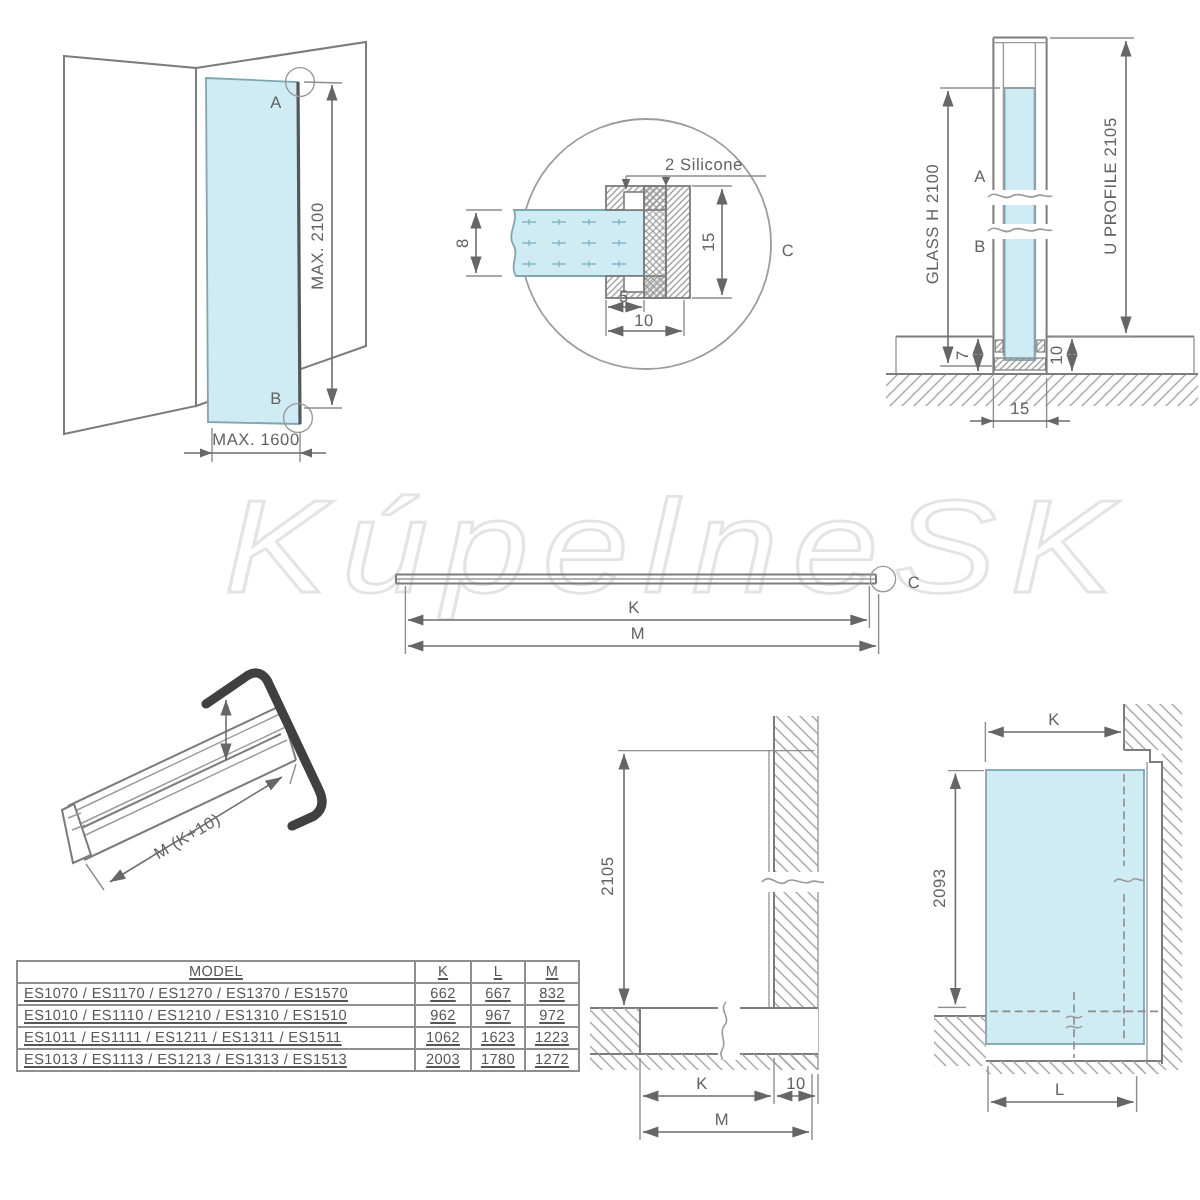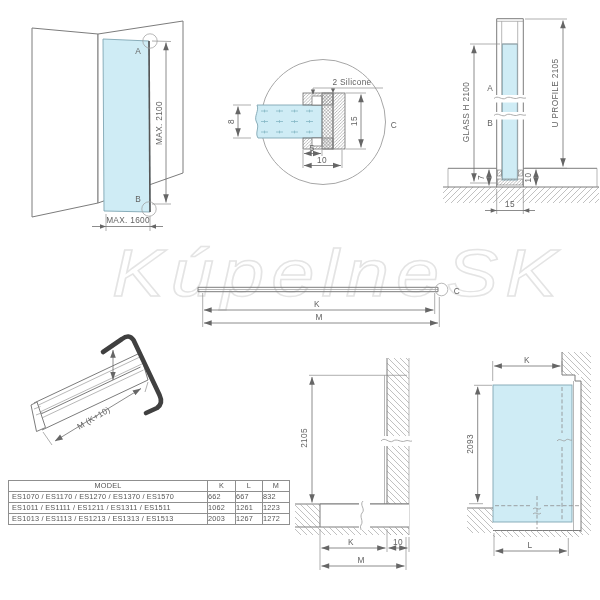--- a/index.html
+++ b/index.html
@@ -14,23 +14,23 @@
   .ext{stroke:#8d8d8d;stroke-width:.7;fill:none;}
   .dash{stroke:#8c8c8c;stroke-width:.8;fill:none;stroke-dasharray:4 2.2;}
   .glass{fill:#cfecf5;stroke:#7fa6b3;stroke-width:.9;}
   .arr{fill:#666;}
   .brk{stroke:#9a9a9a;stroke-width:.8;fill:none;}
   .wm{font-size:66px;font-style:italic;fill:none;stroke:#e4e4e4;stroke-width:1.4;letter-spacing:6px;}
   
   .model-table{position:absolute;left:8px;top:480px;width:282px;border-collapse:collapse;
                table-layout:fixed;color:#575757;font-size:7.3px;letter-spacing:.2px;}
   .model-table td,.model-table th{border:1px solid #8f8f8f;height:10px;padding:0 0 0 3px;
-               font-weight:normal;white-space:nowrap;overflow:hidden;line-height:10px;}
+               font-weight:normal;white-space:nowrap;overflow:hidden;line-height:10px;text-decoration:underline;}
   .model-table th{text-align:center;padding:0;}
-  .model-table td.num{padding:0;}
+  .model-table td.num{text-align:center;padding:0;}
   .c-model{width:199px;} .c-k{width:28px;} .c-l{width:27px;} .c-m{width:27px;}
 </style>
 </head>
 <body>
 
 <div class="stage">
 <svg width="600" height="600" viewBox="0 0 600 600">
   <defs>
     <pattern id="hF" width="6" height="6" patternUnits="userSpaceOnUse">
       <path d="M-1,7 L7,-1 M-1,1 L1,-1 M5,7 L7,5" stroke="#a6a6a6" stroke-width="0.7"></path>
@@ -301,26 +301,32 @@
     <th>L</th>
     <th>M</th>
   </tr>
   <tr>
     <td>ES1070 / ES1170 / ES1270 / ES1370 / ES1570</td>
     <td class="num">662</td>
     <td class="num">667</td>
     <td class="num">832</td>
   </tr>
   <tr>
+    <td>ES1010 / ES1110 / ES1210 / ES1310 / ES1510</td>
+    <td class="num">962</td>
+    <td class="num">967</td>
+    <td class="num">972</td>
+  </tr>
+  <tr>
     <td>ES1011 / ES1111 / ES1211 / ES1311 / ES1511</td>
     <td class="num">1062</td>
-    <td class="num">1261</td>
+    <td class="num">1623</td>
     <td class="num">1223</td>
   </tr>
   <tr>
     <td>ES1013 / ES1113 / ES1213 / ES1313 / ES1513</td>
     <td class="num">2003</td>
-    <td class="num">1267</td>
+    <td class="num">1780</td>
     <td class="num">1272</td>
   </tr>
 </tbody>
     </table>
 </div>
 
 </body></html>

